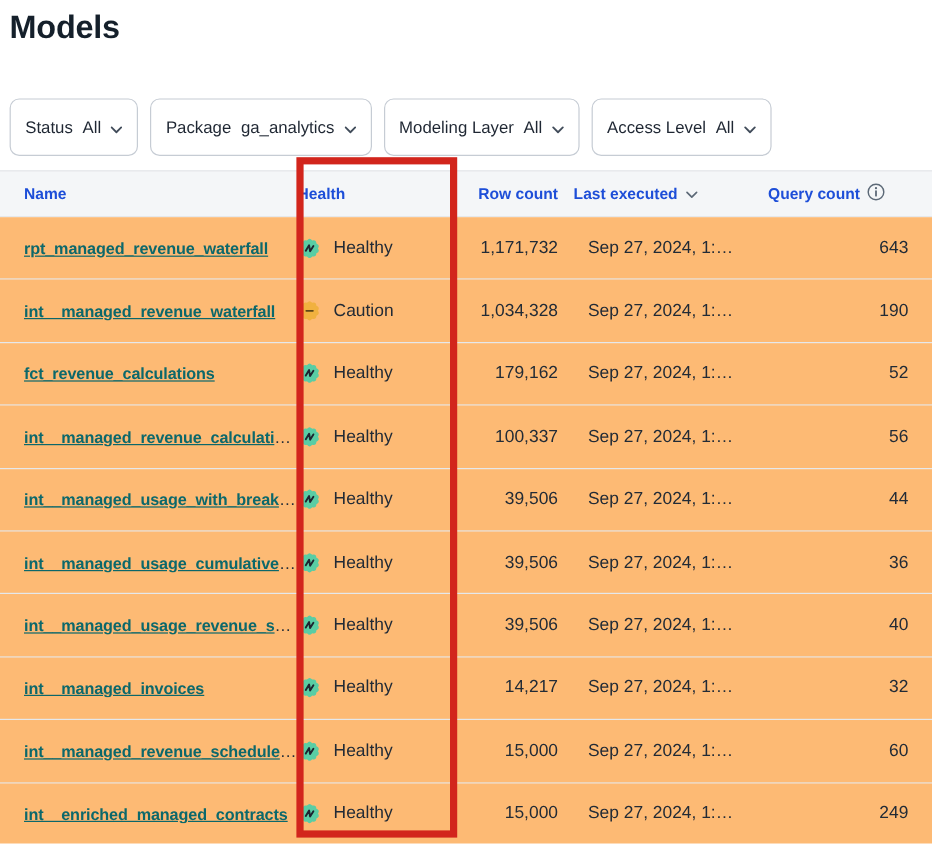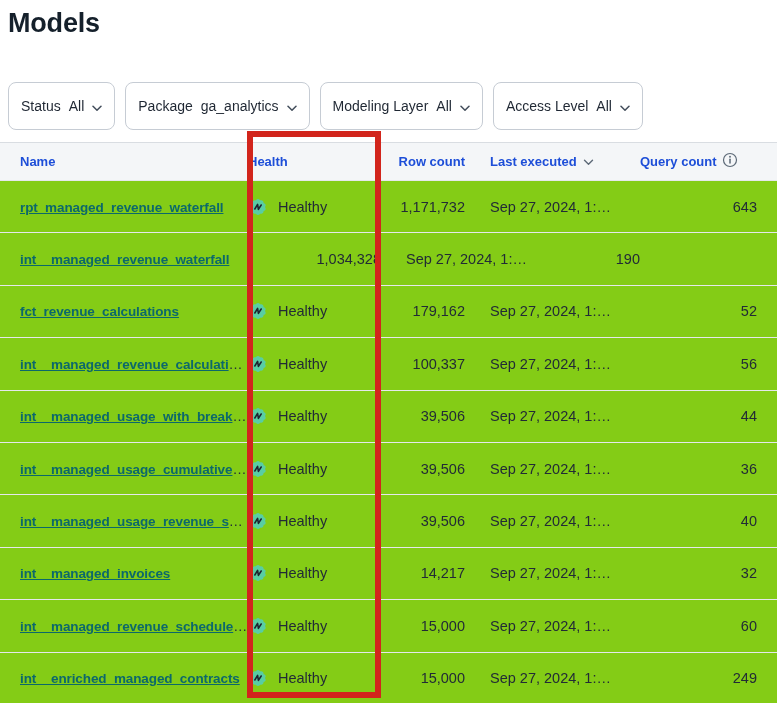--- a/index.html
+++ b/index.html
@@ -16,27 +16,27 @@
     font-size: 14px; color: #1f2733; cursor: pointer;
     font-family: "Liberation Sans", "DejaVu Sans", sans-serif; }
   .filter-btn .chev { color: #414c5a; margin-top: 2px; }
 
   .table { margin-top: 12px; border-top: 1px solid #d9dde2; }
   .thead { display: grid; grid-template-columns: 228px 133px 84px 175px 1fr;
     align-items: center; height: 38px; padding: 0 20px; background: #f4f6f8;
     border-bottom: 1px solid #e5e8eb; }
   .th { font-size: 13px; font-weight: 700; color: #1d4ed8; }
   .th.num { text-align: right; padding-left: 12px; }
-  .th.exec { padding-left: 25px; display: flex; align-items: center; gap: 6px; text-align: center; }
+  .th.exec { padding-left: 13px; display: flex; align-items: center; gap: 6px; text-align: center; }
   .th.query { display: flex; align-items: center; gap: 5px; }
   .th .chev, .th .info { color: #5c6977; flex: none; }
 
   .tr { display: grid; grid-template-columns: 228px 133px 84px 175px 1fr;
     align-items: center; height: 52.4px; padding: 0 20px;
-    border-bottom: 1px solid #e5e8eb; background: #84cc16; }
+    border-bottom: 1px solid #e5e8eb; background: #fdba74; }
   .td { font-size: 14px; color: #222b36; }
   .td.name { overflow: hidden; white-space: nowrap; text-overflow: ellipsis; }
   .model-link { color: var(--link, #0c686b); font-weight: 700; font-size: 13.5px;
     text-decoration: underline; cursor: pointer; letter-spacing: -0.1px; }
   .td.health { display: flex; align-items: center; gap: 10px; }
   .td.num { text-align: right; font-size: 14.5px; }
   .td.exec { padding-left: 25px; white-space: nowrap; font-size: 14.5px; }
   .td.query { text-align: right; font-size: 14.5px; }
 
   .badge { width: 20px; height: 20px; display: inline-flex; flex: none; }
@@ -129,20 +129,30 @@
       </div>
       <div class="td num">1,171,732</div>
       <div class="td exec">Sep 27, 2024, 1:…</div>
       <div class="td query">643</div>
     </div>
 
     <div class="tr">
       <div class="td name">
         <a class="model-link">int__managed_revenue_waterfall</a>
       </div>
+      <div class="td health">
+        <span class="badge caution">
+          <svg viewBox="-2 -2 24 24">
+            <path class="seal" d="M18.4,10 Q20.65,13.46 16.8,14.94 Q16.58,19.06 12.6,17.99 Q10,21.2 7.4,17.99 Q3.42,19.06 3.2,14.94 Q-0.65,13.46 1.6,10 Q-0.65,6.54 3.2,5.06 Q3.42,0.94 7.4,2.01 Q10,-1.2 12.6,2.01 Q16.58,0.94 16.8,5.06 Q20.65,6.54 18.4,10 Z"></path>
+            <path class="bolt" d="M6.2 12.4 L9.5 6.9 L10.5 12.9 L13.8 7.6" fill="none" stroke-width="1.9" stroke-linecap="round" stroke-linejoin="round"></path>
+            <rect class="minus" x="5.8" y="9.1" width="8.4" height="1.9" rx="0.95"></rect>
+          </svg>
+        </span>
+        <span class="health-label">Caution</span>
+      </div>
       <div class="td num">1,034,328</div>
       <div class="td exec">Sep 27, 2024, 1:…</div>
       <div class="td query">190</div>
     </div>
 
     <div class="tr">
       <div class="td name">
         <a class="model-link">fct_revenue_calculations</a>
       </div>
       <div class="td health">

